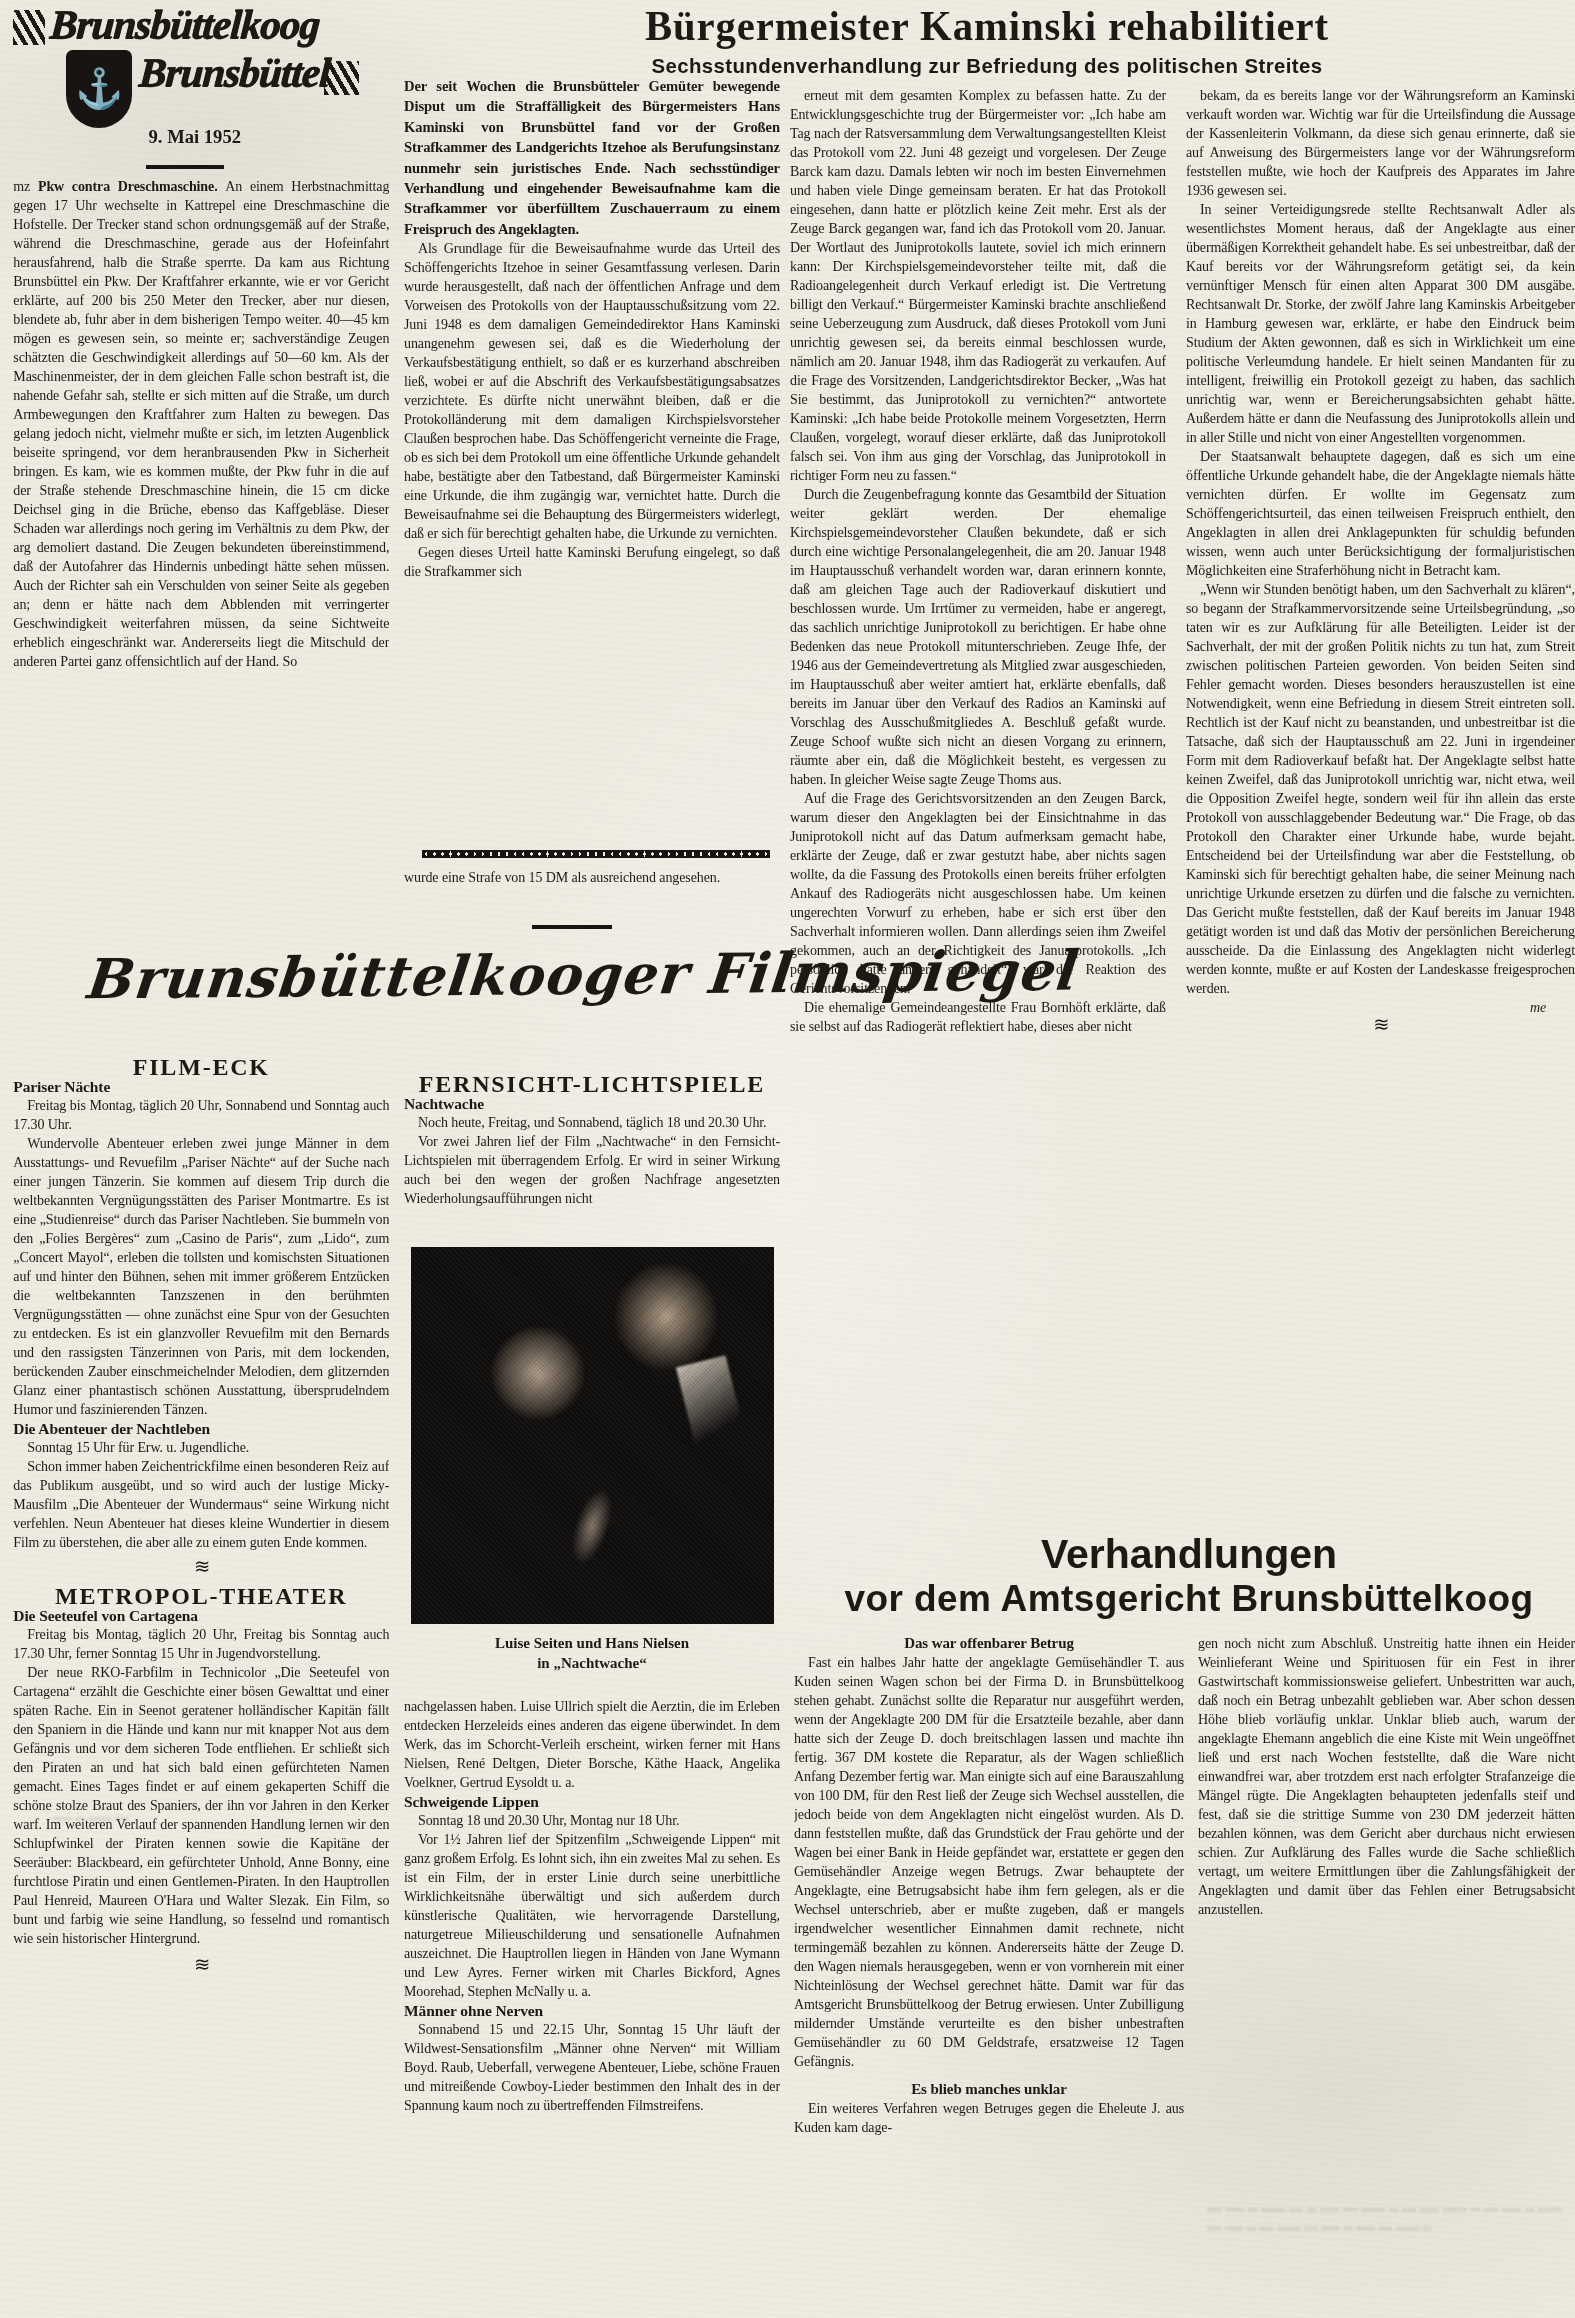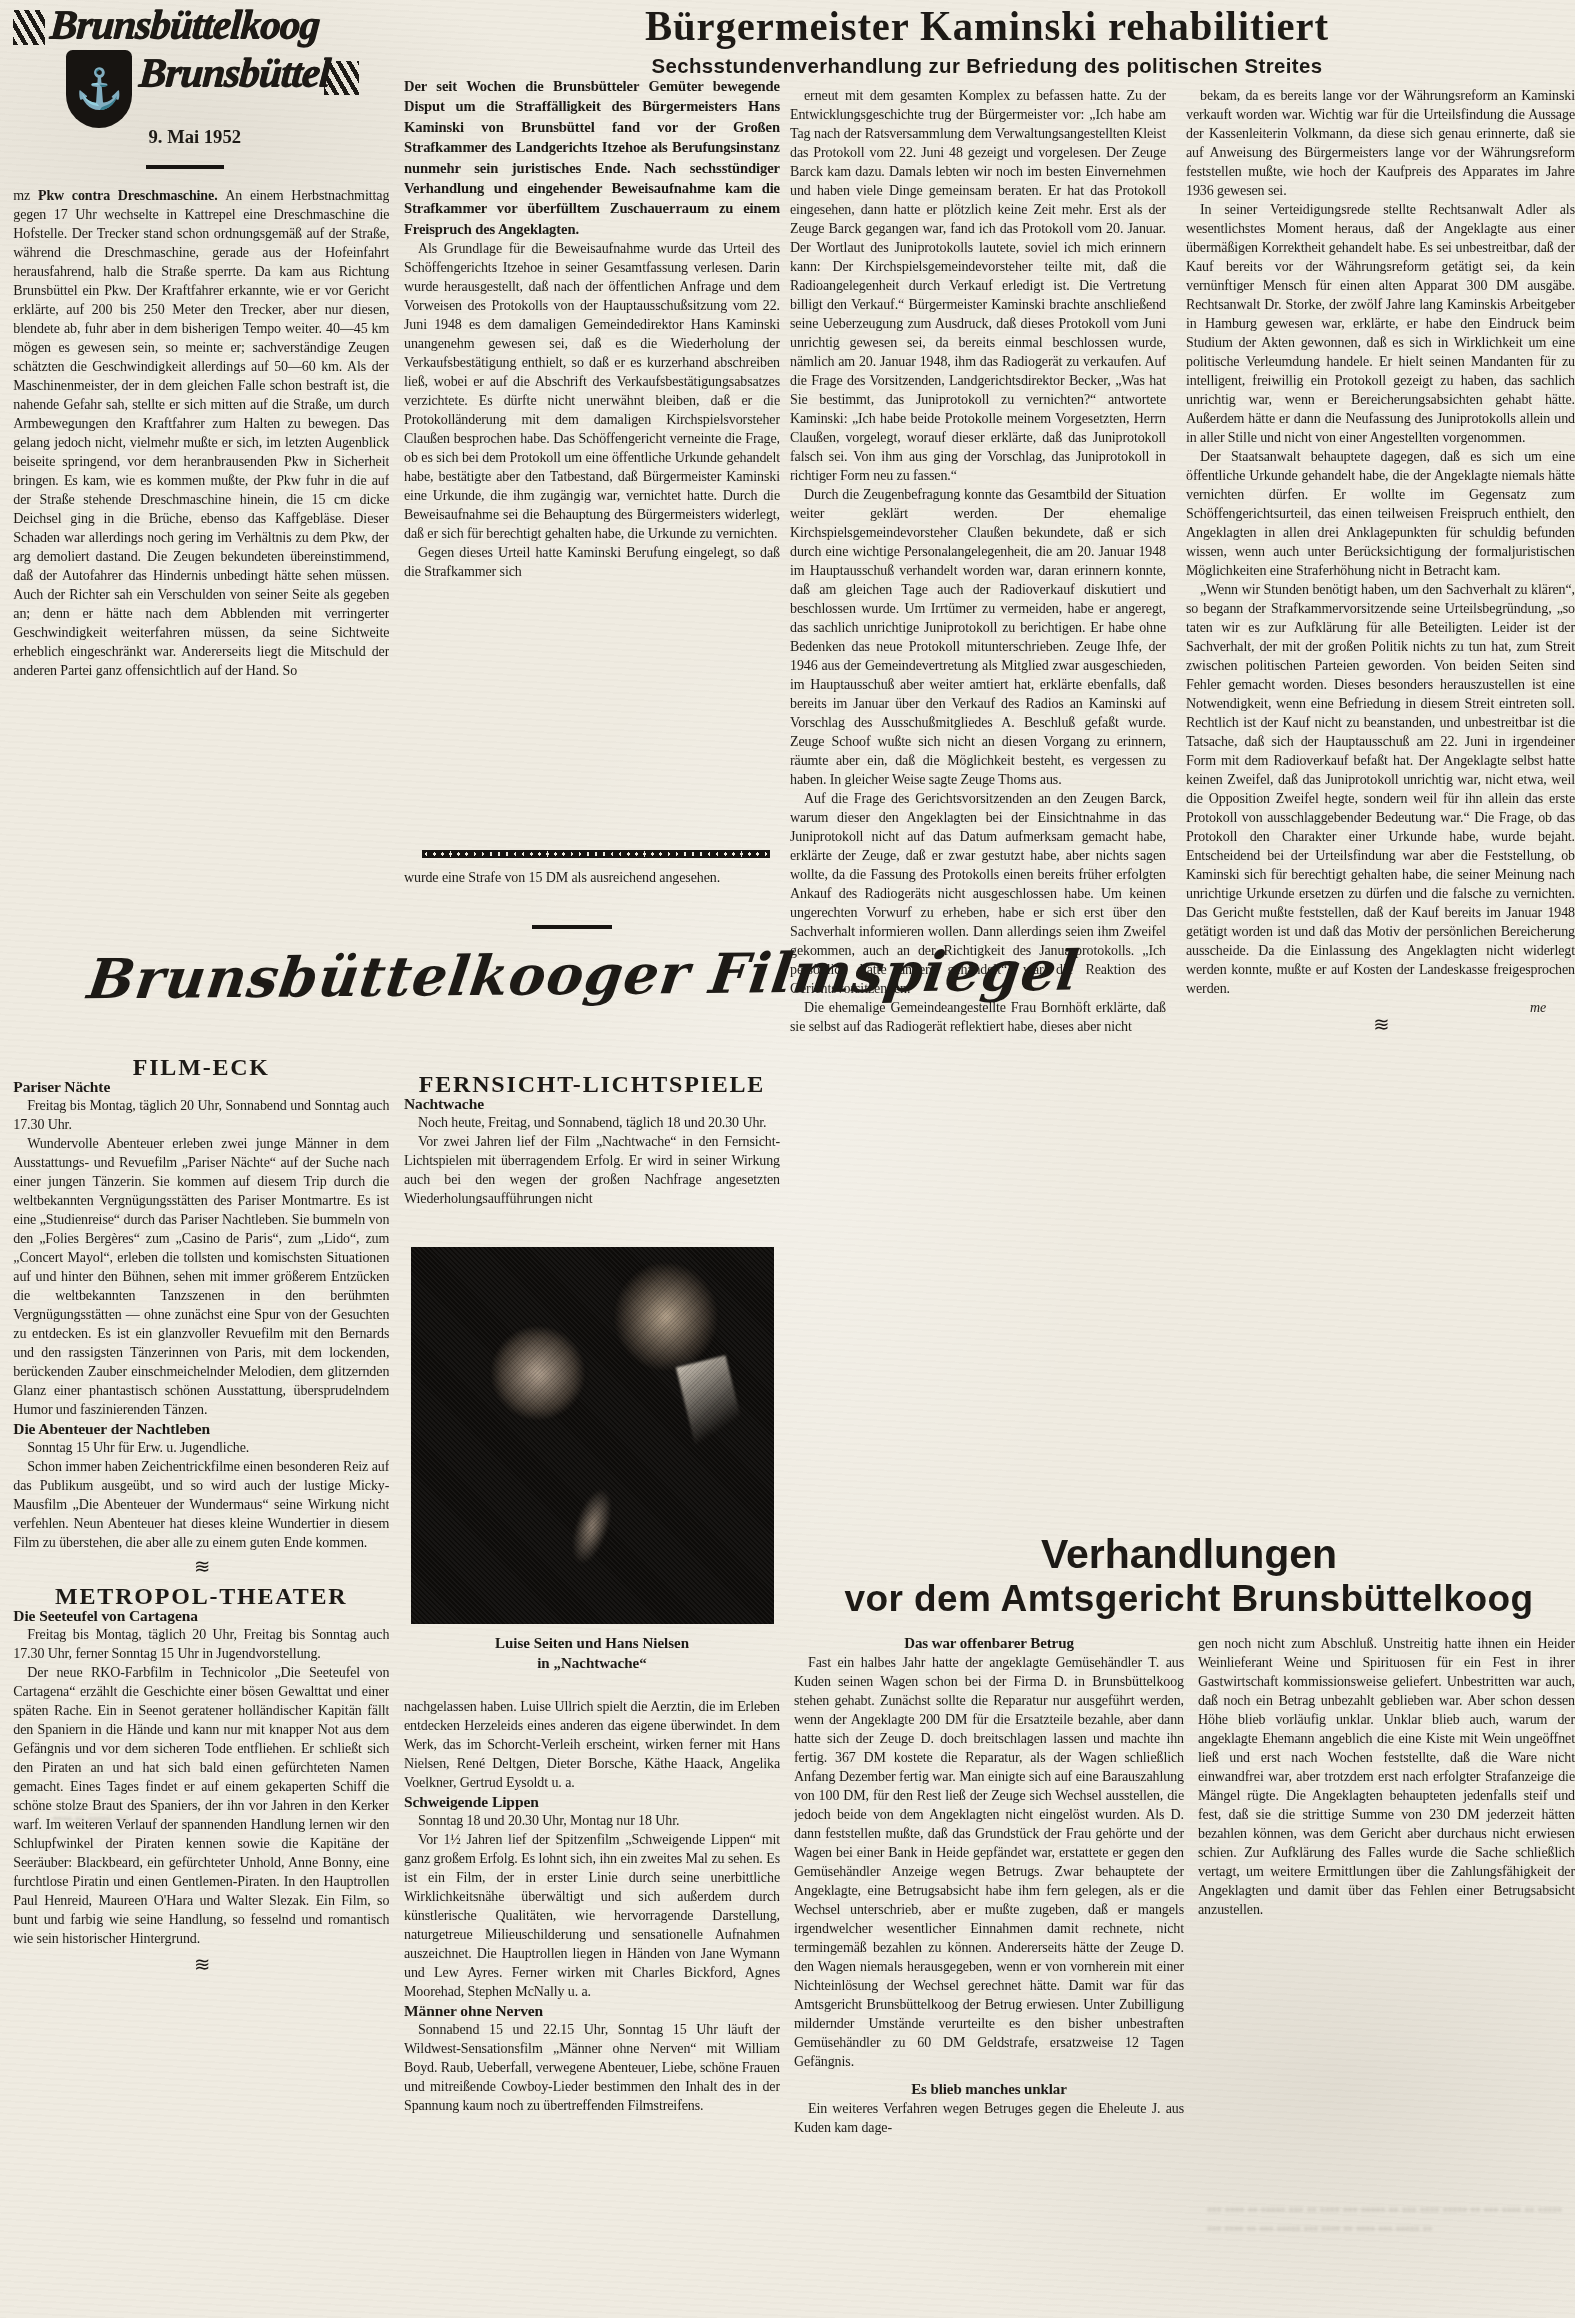--- a/index.html
+++ b/index.html
@@ -75,21 +75,21 @@
     <div class="abs shield" style="left:53px;top:46px;">⚓</div>
     <div class="abs masthead-line" style="left:126px;top:48px;">Brunsbüttel</div>
     <div class="abs ornament" style="left:311px;top:57px;width:35px;height:34px;"></div>
     <div class="abs date-line" style="left:53px;top:122px;width:257px;">9. Mai 1952</div>
     <div class="abs short-rule" style="left:133px;top:161px;width:78px;"></div>
   </div>
 
   <div class="abs headline" style="left:399px;top:3.5px;width:1176px;">Bürgermeister Kaminski rehabilitiert</div>
   <div class="abs subhead" style="left:399px;top:55px;width:1176px;">Sechsstundenverhandlung zur Befriedung des politischen Streites</div>
 
-  <div class="abs body-text" style="left:13.3px;top:186px;width:376px;height:715px;">
+  <div class="abs body-text" style="left:13.3px;top:177px;width:376px;height:715px;">
     <p class="noindent"><span>mz</span>&nbsp;<span class="bold">Pkw contra Dreschmaschine.</span>&nbsp;<span>An einem Herbstnachmittag gegen 17 Uhr wechselte in Kattrepel eine Dreschmaschine die Hofstelle. Der Trecker stand schon ordnungsgemäß auf der Straße, während die Dreschmaschine, gerade aus der Hofeinfahrt herausfahrend, halb die Straße sperrte. Da kam aus Richtung Brunsbüttel ein Pkw. Der Kraftfahrer erkannte, wie er vor Gericht erklärte, auf 200 bis 250 Meter den Trecker, aber nur diesen, blendete ab, fuhr aber in dem bisherigen Tempo weiter. 40—45 km mögen es gewesen sein, so meinte er; sachverständige Zeugen schätzten die Geschwindigkeit allerdings auf 50—60 km. Als der Maschinenmeister, der in dem gleichen Falle schon bestraft ist, die nahende Gefahr sah, stellte er sich mitten auf die Straße, um durch Armbewegungen den Kraftfahrer zum Halten zu bewegen. Das gelang jedoch nicht, vielmehr mußte er sich, im letzten Augenblick beiseite springend, vor dem heranbrausenden Pkw in Sicherheit bringen. Es kam, wie es kommen mußte, der Pkw fuhr in die auf der Straße stehende Dreschmaschine hinein, die 15 cm dicke Deichsel ging in die Brüche, ebenso das Kaffgebläse. Dieser Schaden war allerdings noch gering im Verhältnis zu dem Pkw, der arg demoliert dastand. Die Zeugen bekundeten übereinstimmend, daß der Autofahrer das Hindernis unbedingt hätte sehen müssen. Auch der Richter sah ein Verschulden von seiner Seite als gegeben an; denn er hätte nach dem Abblenden mit verringerter Geschwindigkeit weiterfahren müssen, da seine Sichtweite erheblich eingeschränkt war. Andererseits liegt die Mitschuld der anderen Partei ganz offensichtlich auf der Hand. So</span></p>
   </div>
 
   <div class="abs body-text" style="left:404px;top:76px;width:376px;height:763px;">
     <p class="noindent lead-para">Der seit Wochen die Brunsbütteler Gemüter bewegende Disput um die Straffälligkeit des Bürgermeisters Hans Kaminski von Brunsbüttel fand vor der Großen Strafkammer des Landgerichts Itzehoe als Berufungsinstanz nunmehr sein juristisches Ende. Nach sechsstündiger Verhandlung und eingehender Beweisaufnahme kam die Strafkammer vor überfülltem Zuschauerraum zu einem Freispruch des Angeklagten.</p>
     <p>Als Grundlage für die Beweisaufnahme wurde das Urteil des Schöffengerichts Itzehoe in seiner Gesamtfassung verlesen. Darin wurde herausgestellt, daß nach der öffentlichen Anfrage und dem Vorweisen des Protokolls von der Hauptausschußsitzung vom 22. Juni 1948 es dem damaligen Gemeindedirektor Hans Kaminski unangenehm gewesen sei, daß es die Wiederholung der Verkaufsbestätigung enthielt, so daß er es kurzerhand abschreiben ließ, wobei er auf die Abschrift des Verkaufsbestätigungsabsatzes verzichtete. Es dürfte nicht unerwähnt bleiben, daß er die Protokolländerung mit dem damaligen Kirchspielsvorsteher Claußen besprochen habe. Das Schöffengericht verneinte die Frage, ob es sich bei dem Protokoll um eine öffentliche Urkunde gehandelt habe, bestätigte aber den Tatbestand, daß Bürgermeister Kaminski eine Urkunde, die ihm zugängig war, vernichtet hatte. Durch die Beweisaufnahme sei die Behauptung des Bürgermeisters widerlegt, daß er sich für berechtigt gehalten habe, die Urkunde zu vernichten.</p>
     <p>Gegen dieses Urteil hatte Kaminski Berufung eingelegt, so daß die Strafkammer sich</p>
   </div>
   <div class="abs zigzag" style="left:417px;top:841px;width:348px;"></div>
   <div class="abs body-text" style="left:404px;top:868px;width:376px;height:44px;">

